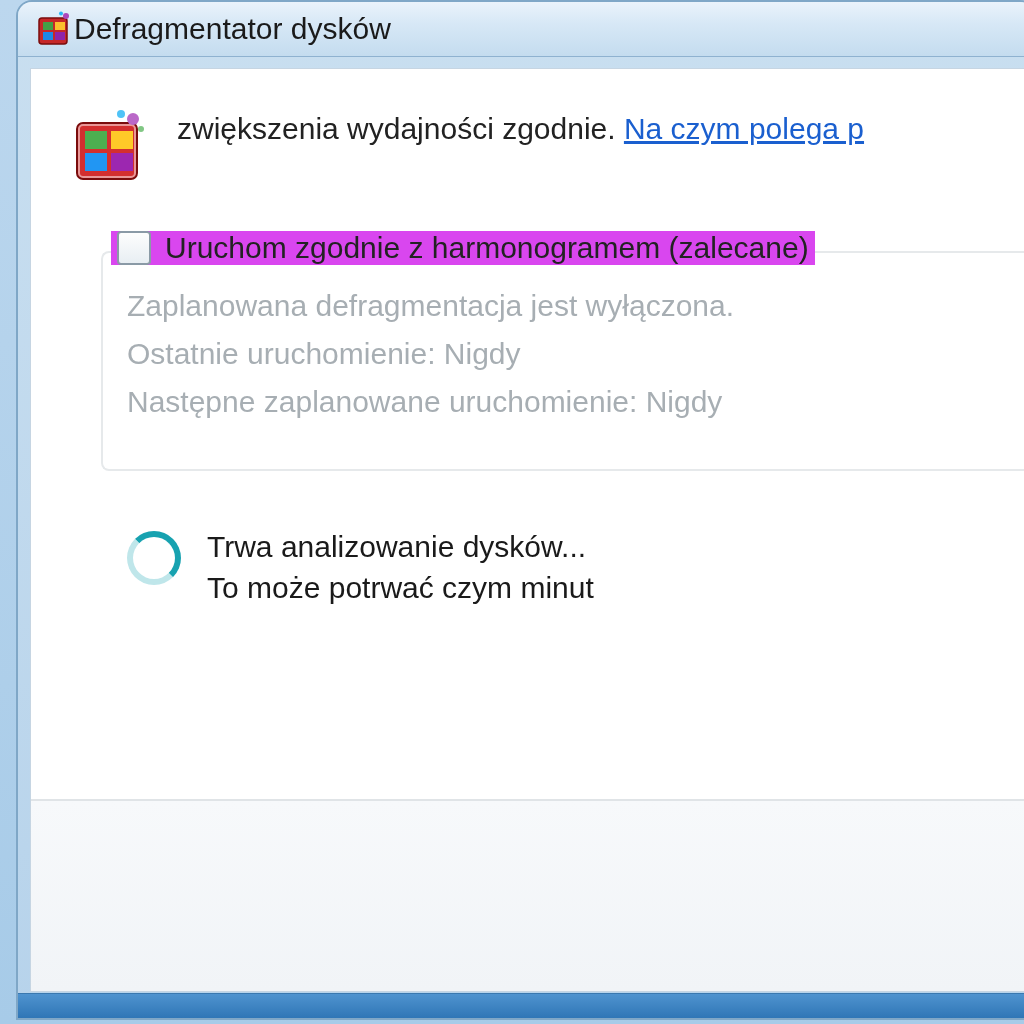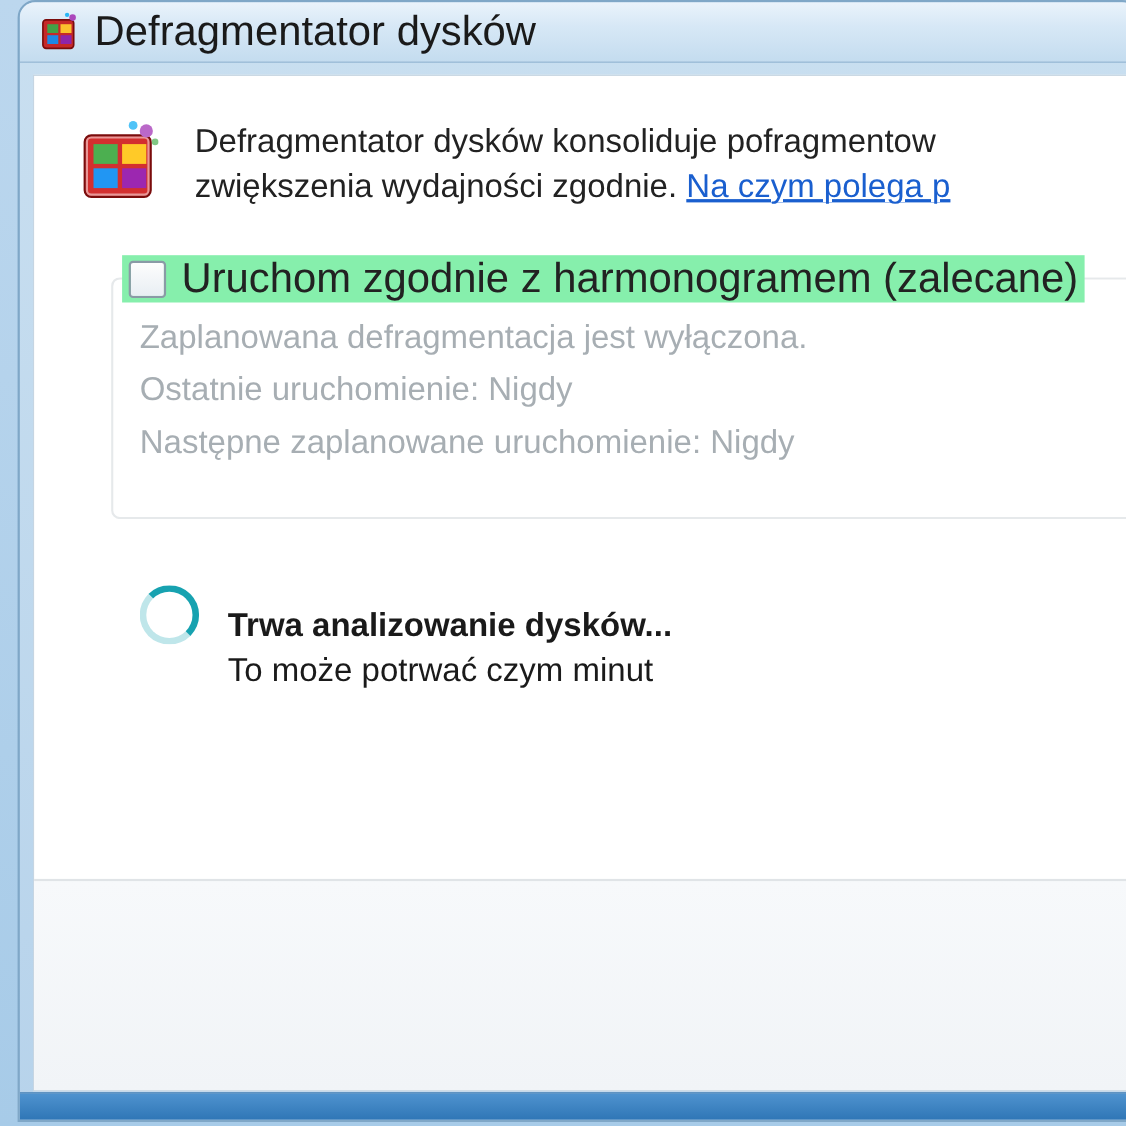--- a/index.html
+++ b/index.html
@@ -31,23 +31,23 @@
     display: flex;
     align-items: center;
     padding: 0 18px;
     background: linear-gradient(to bottom,
       #eaf3fb 0%,
       #d7e8f6 40%,
       #c4dcef 100%);
     border-bottom: 1px solid #8fb2d0;
   }
   .titlebar .title-text {
-    font-size: 38px;
+    font-size: 30px;
     color: #1a1a1a;
-    margin-left: 14px;
+    margin-left: 2px;
     white-space: nowrap;
   }
 
   
   .client {
     position: absolute;
     left: 12px;
     right: 0;
     top: 66px;
     bottom: 26px;
@@ -81,23 +81,23 @@
     border: 2px solid #e6e9eb;
     border-right: none;
     border-radius: 8px 0 0 8px;
     padding: 26px 0 36px 24px;
     position: relative;
   }
   .groupbox-legend {
     position: absolute;
     top: -22px;
     left: 8px;
-    background: #86efac;
+    background: #d946ef;
     padding: 0 6px;
-    font-size: 38px;
+    font-size: 30px;
     color: #222;
     display: flex;
     align-items: center;
     white-space: nowrap;
   }
   .checkbox {
     width: 30px;
     height: 30px;
     border: 2px solid #8a9aa6;
     background: linear-gradient(#fdfdfd, #e8eef3);
@@ -118,22 +118,21 @@
     margin: 56px 0 0 56px;
   }
   .status-text {
     margin-left: 26px;
     font-size: 30px;
     line-height: 1.35;
     color: #1a1a1a;
     white-space: nowrap;
   }
   .status-text .bold {
-    font-weight: 700;
-    margin-top: 21px;
+    font-weight: 400;
   }
 
   
   .button-bar {
     position: absolute;
     left: 0;
     right: 0;
     bottom: 0;
     height: 190px;
     border-top: 2px solid #e0e4e7;
@@ -196,21 +195,20 @@
           <rect x="14" y="22" width="22" height="18" fill="#4caf50"></rect>
           <rect x="40" y="22" width="22" height="18" fill="#ffca28"></rect>
           <rect x="14" y="44" width="22" height="18" fill="#2196f3"></rect>
           <rect x="40" y="44" width="22" height="18" fill="#9c27b0"></rect>
           <circle cx="62" cy="10" r="6" fill="#ba68c8"></circle>
           <circle cx="50" cy="5" r="4" fill="#4fc3f7"></circle>
           <circle cx="70" cy="20" r="3" fill="#81c784"></circle>
         </svg>
       </span>
       <div class="intro-text">
-        <div>Defragmentator dysków konsoliduje pofragmentow</div>
         <div>
           <span>zwiększenia wydajności zgodnie. </span><span class="link">Na czym polega p</span>
         </div>
       </div>
     </div>
 
     <div class="groupbox">
       <div class="groupbox-legend">
         <span class="checkbox"></span>
         <span>Uruchom zgodnie z harmonogramem (zalecane)</span>

